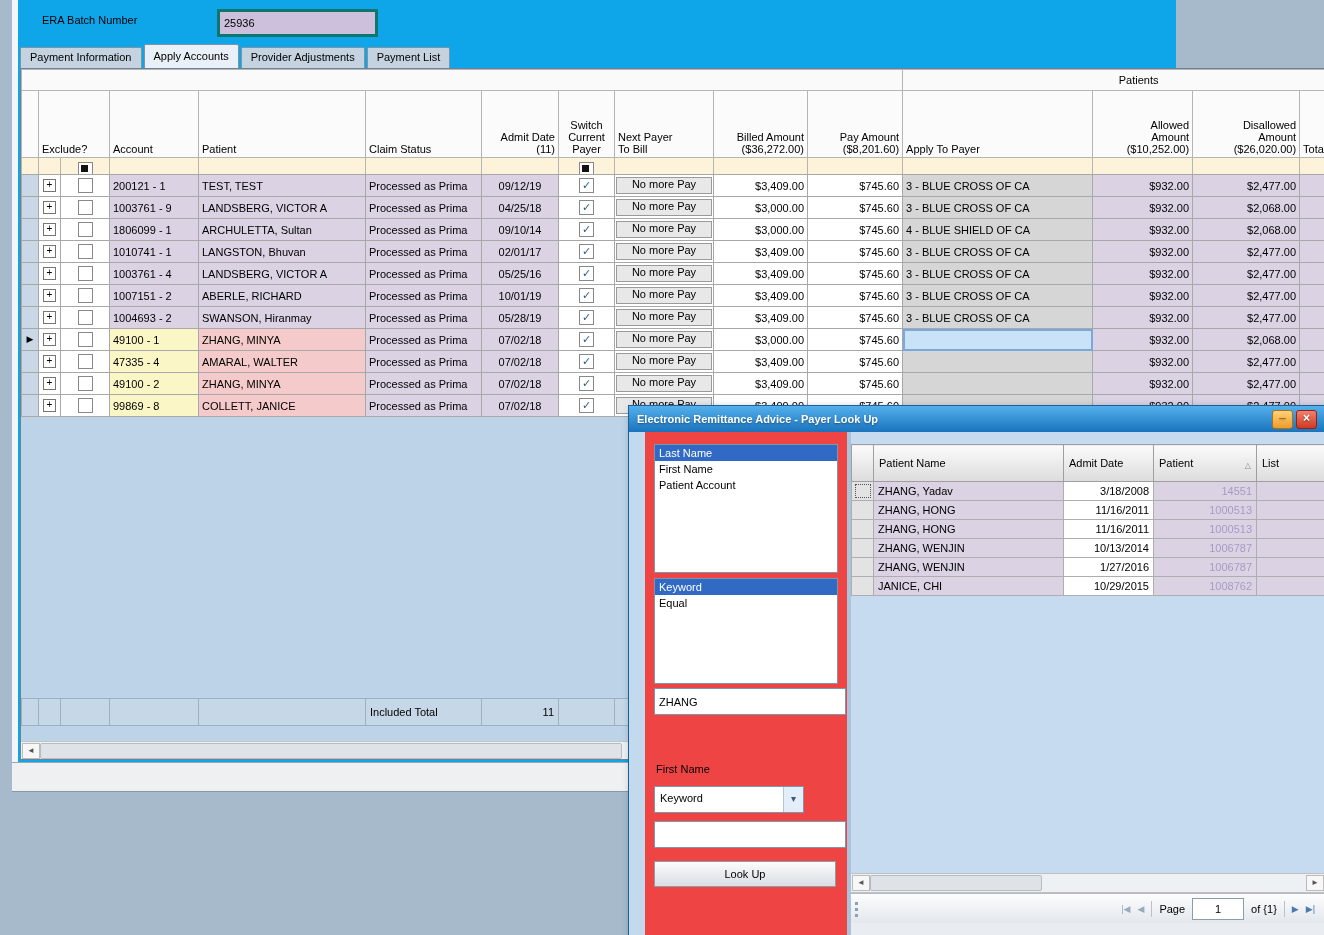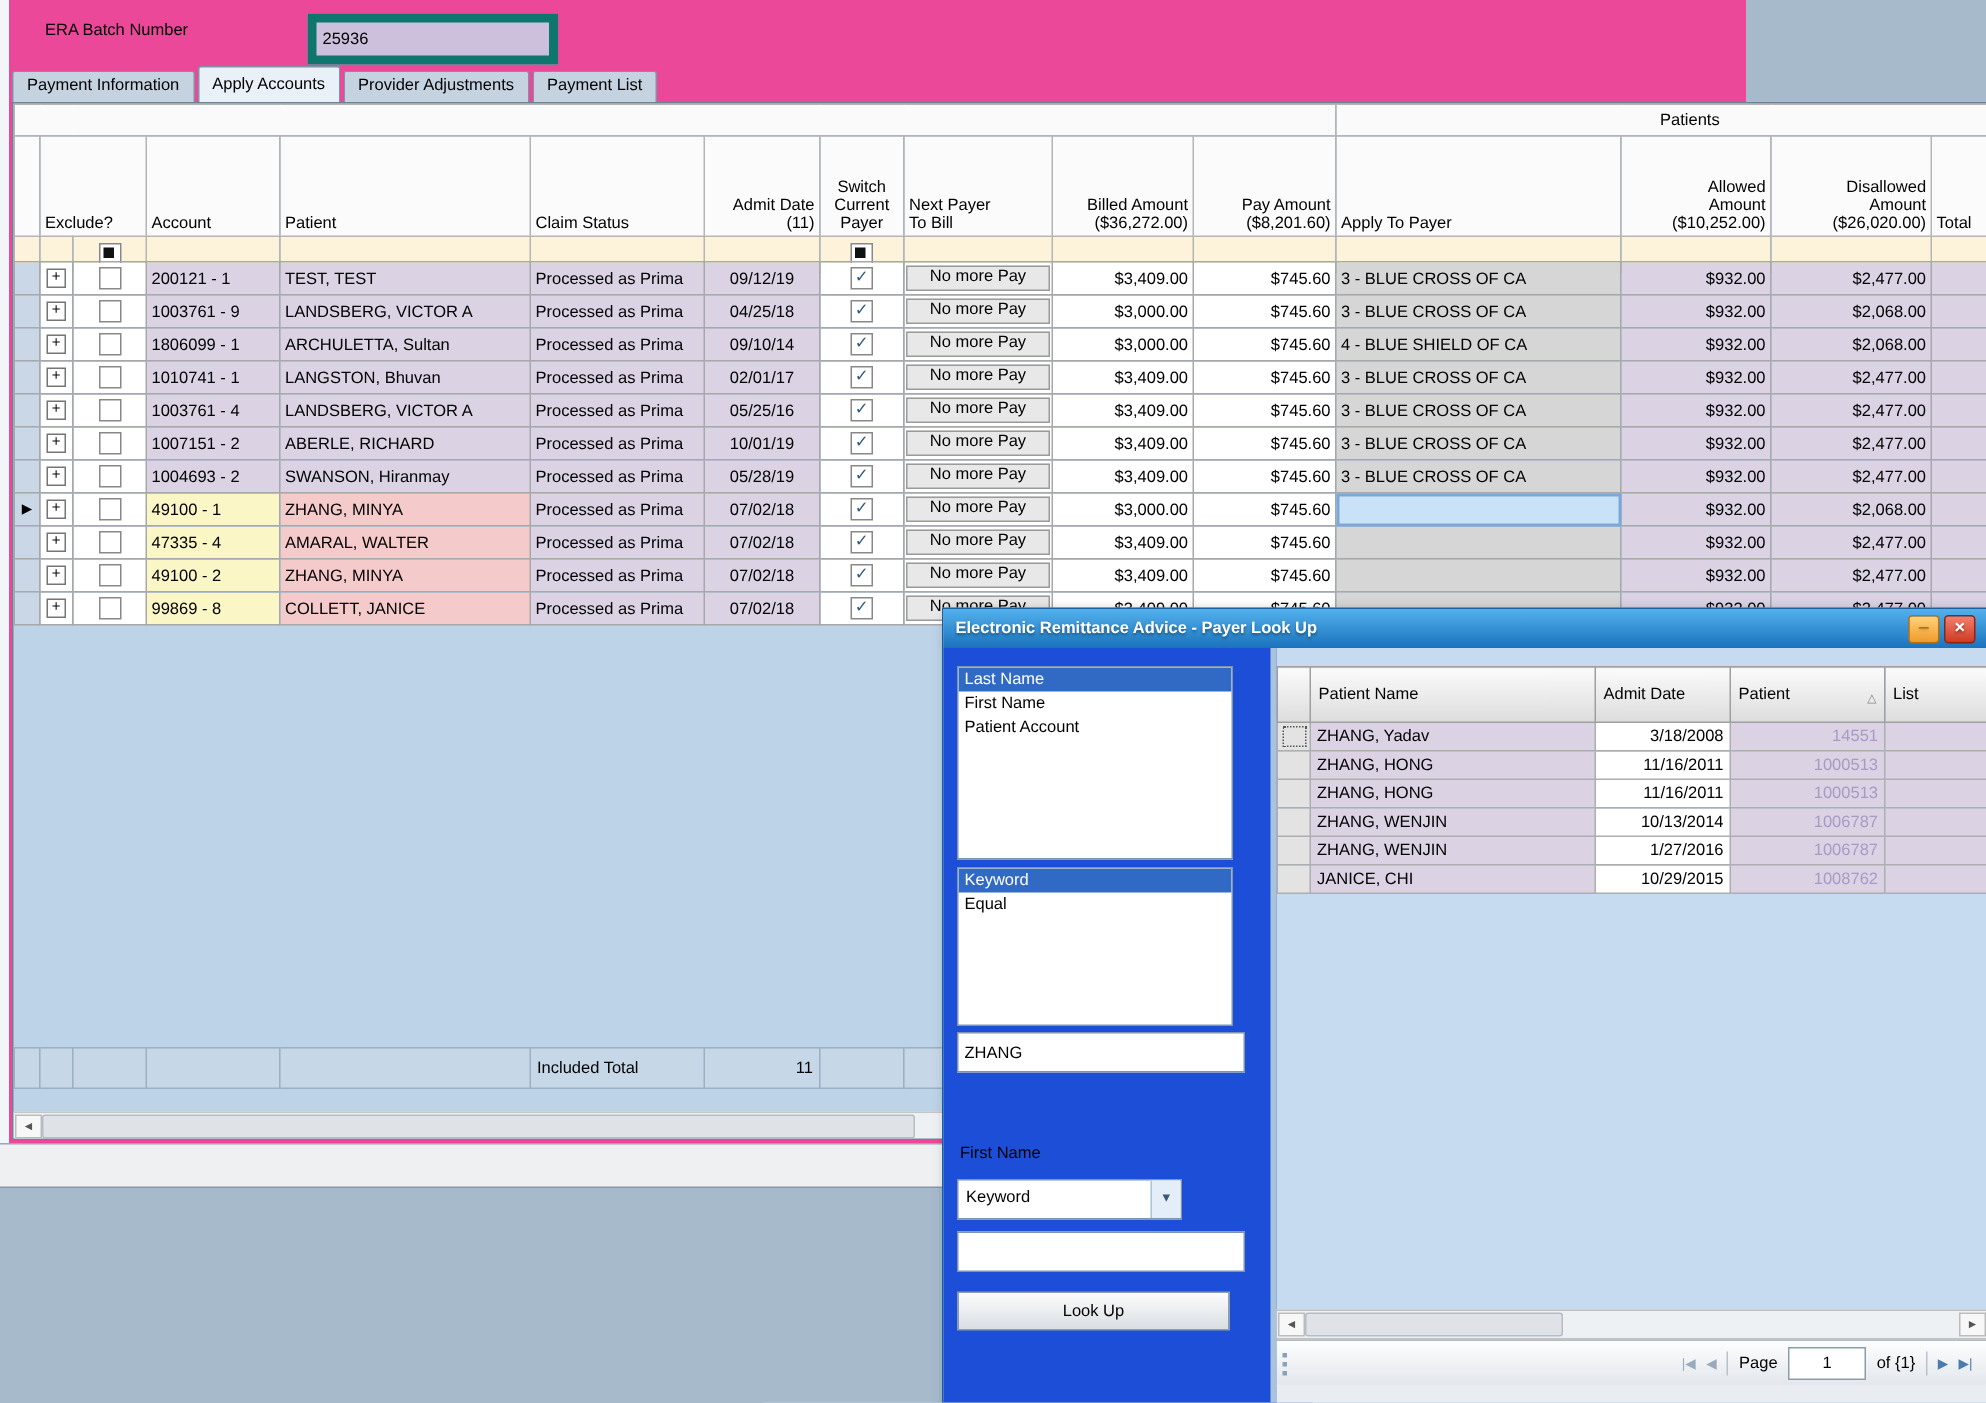--- a/index.html
+++ b/index.html
@@ -1,22 +1,22 @@
 <!DOCTYPE html>
 <html><head>
 <meta charset="utf-8">
 <style>
   html,body{margin:0;padding:0}
   body{position:relative;width:1324px;height:935px;overflow:hidden;background:#a6bacc;
        font-family:"Liberation Sans","DejaVu Sans",sans-serif;font-size:11px;color:#000}
-  #form{position:absolute;left:0;top:0;width:1164px;height:762px;background:#ec4899}
+  #form{position:absolute;left:12px;top:0;width:1164px;height:762px;background:#0ea5e9}
   .white-edge{position:absolute;left:0;top:0;width:6px;height:762px;background:#f3f6f8}
   .era-label{position:absolute;left:30px;top:14px}
   .era-input{position:absolute;left:205px;top:9px;width:147px;height:20px;background:#ccc0dc;
-             border:6px solid #0f766e;font:inherit;padding:1px 4px}
+             border:3px solid #0f766e;font:inherit;padding:1px 4px}
   .tabbar{position:absolute;left:8px;top:45px;height:23px;display:flex;align-items:flex-end}
   .tab{height:20px;line-height:19px;padding:0 9px;background:#c5d3e1;border:1px solid #7f93a6;
        border-bottom:none;margin-right:2px;border-radius:2px 2px 0 0;white-space:nowrap}
   .tab.active{height:23px;line-height:22px;background:#e9f0f7}
   .gridbox{position:absolute;left:8px;top:68px;width:1316px;height:690px;border:1px solid #6e8296;
            background:#bdd3e7;overflow:hidden}
   table.tbl{border-collapse:collapse;table-layout:fixed;position:absolute;left:0}
   #head-tbl{top:0;width:1353px}
   #body-tbl{top:105px;width:1353px}
   #foot-tbl{top:629px;width:1353px}
@@ -61,21 +61,21 @@
   .dialog{position:absolute;left:628px;top:405px;width:696px;height:530px;border:1px solid #17619e;
           background:#c3d9ee;box-shadow:3px 3px 8px rgba(0,0,0,.35)}
   .dlg-title{position:absolute;left:0;top:0;right:0;height:26px;background:linear-gradient(#53b0ec,#1a73bd);
              color:#fff;font-weight:bold;line-height:26px;padding:0 8px;text-shadow:0 1px 2px rgba(0,0,0,.4)}
   .tbtn{position:absolute;top:4px;width:19px;height:17px;border-radius:3px;text-align:center}
   .btn-min{right:32px;background:linear-gradient(#ffd27a,#ef9b2a);border:1px solid #b36f12;
            color:#7a4a00;font-size:9px;line-height:15px}
   .btn-close{right:8px;background:linear-gradient(#f2806e,#cf3a22);border:1px solid #8f2312;
              color:#fff;font-size:12px;font-weight:bold;line-height:15px}
   .dlg-body{position:absolute;left:0;top:26px;right:0;bottom:0}
-  .dlg-left{position:absolute;left:0;top:0;width:246px;bottom:0;background:#1d4ed8}
+  .dlg-left{position:absolute;left:16px;top:0;width:246px;bottom:0;background:#ef4444}
   .listbox{position:absolute;left:9px;width:182px;background:#fff;border:1px solid #7d96ad;overflow:hidden}
   .lb1{top:12px;height:127px}
   .lb2{top:146px;height:104px}
   .lb-item{height:16px;line-height:16px;padding:0 4px}
   .lb-item.sel{background:#316ac5;color:#fff}
   .dlg-input{position:absolute;left:9px;width:182px;height:23px;background:#fff;border:1px solid #7d96ad;
              font:inherit;padding:1px 4px}
   .in1{top:256px}
   .in2{top:389px}
   .fn-label{position:absolute;left:11px;top:331px}

